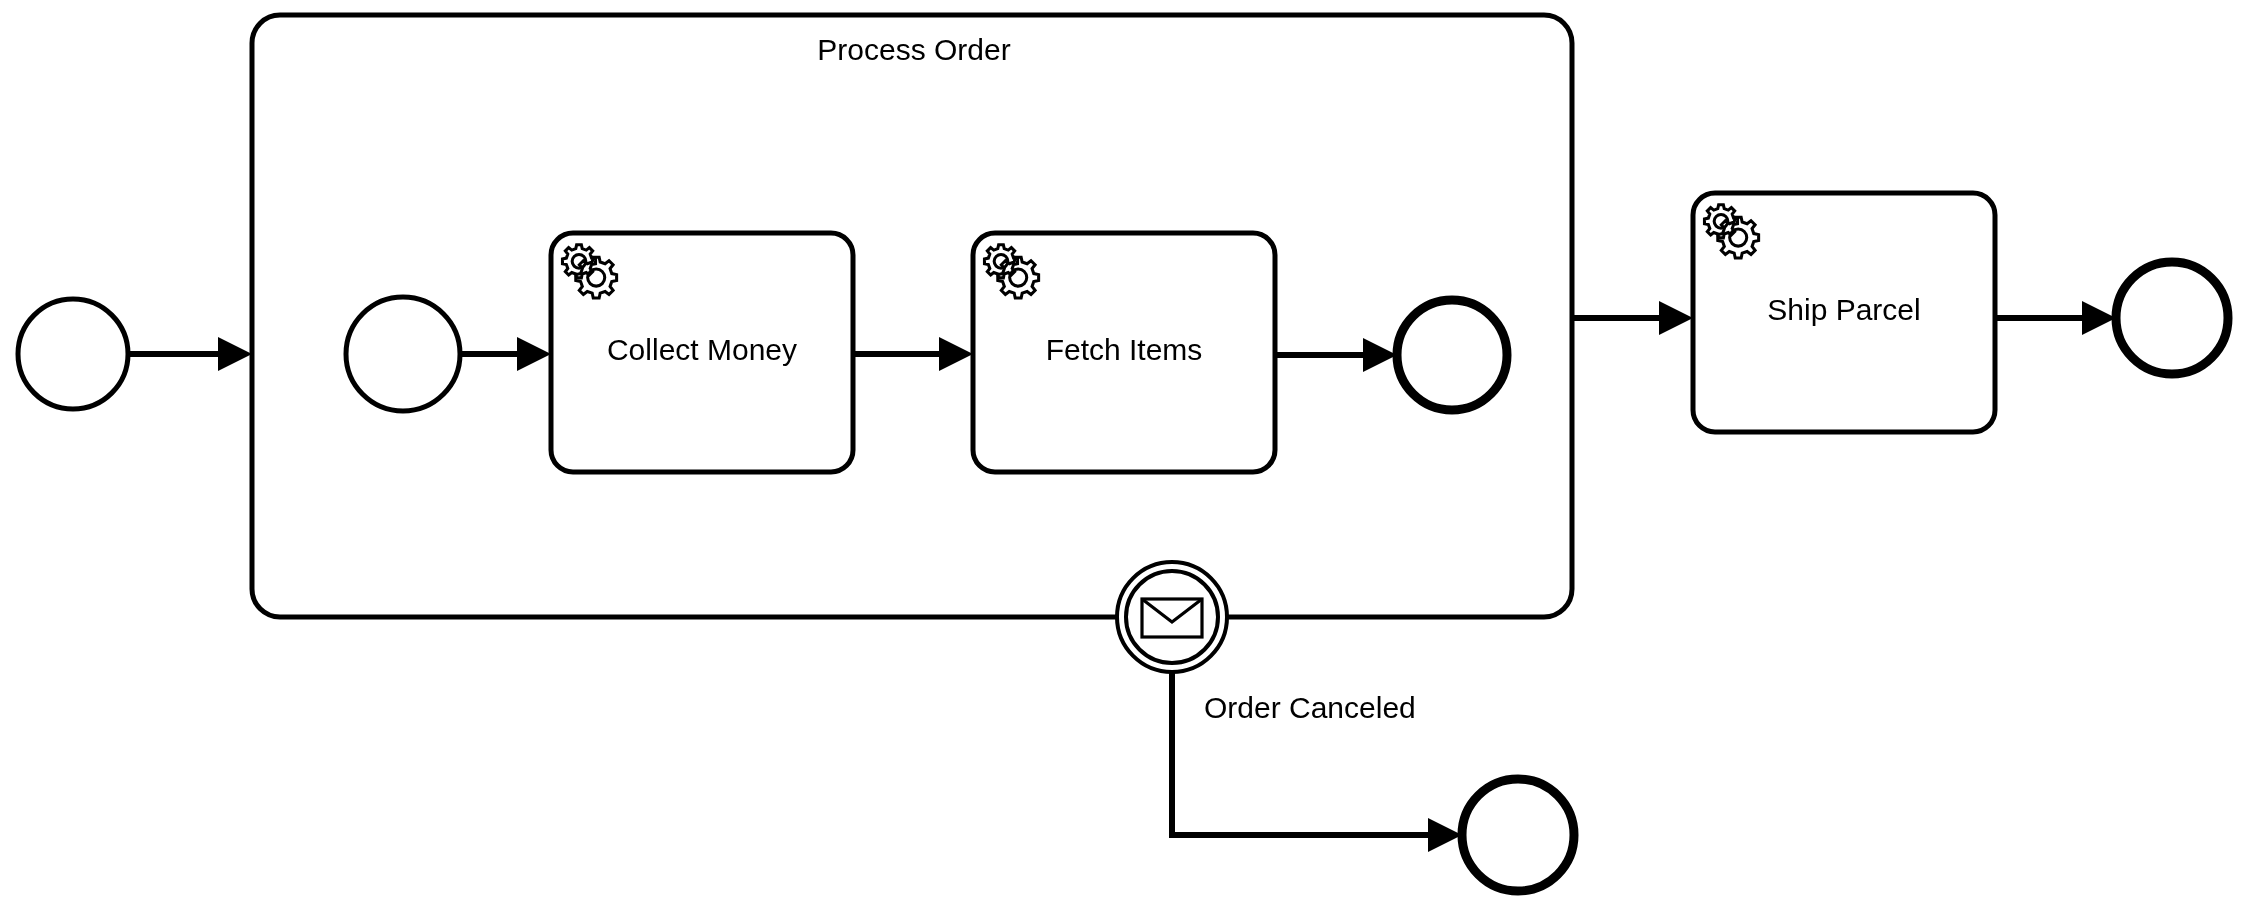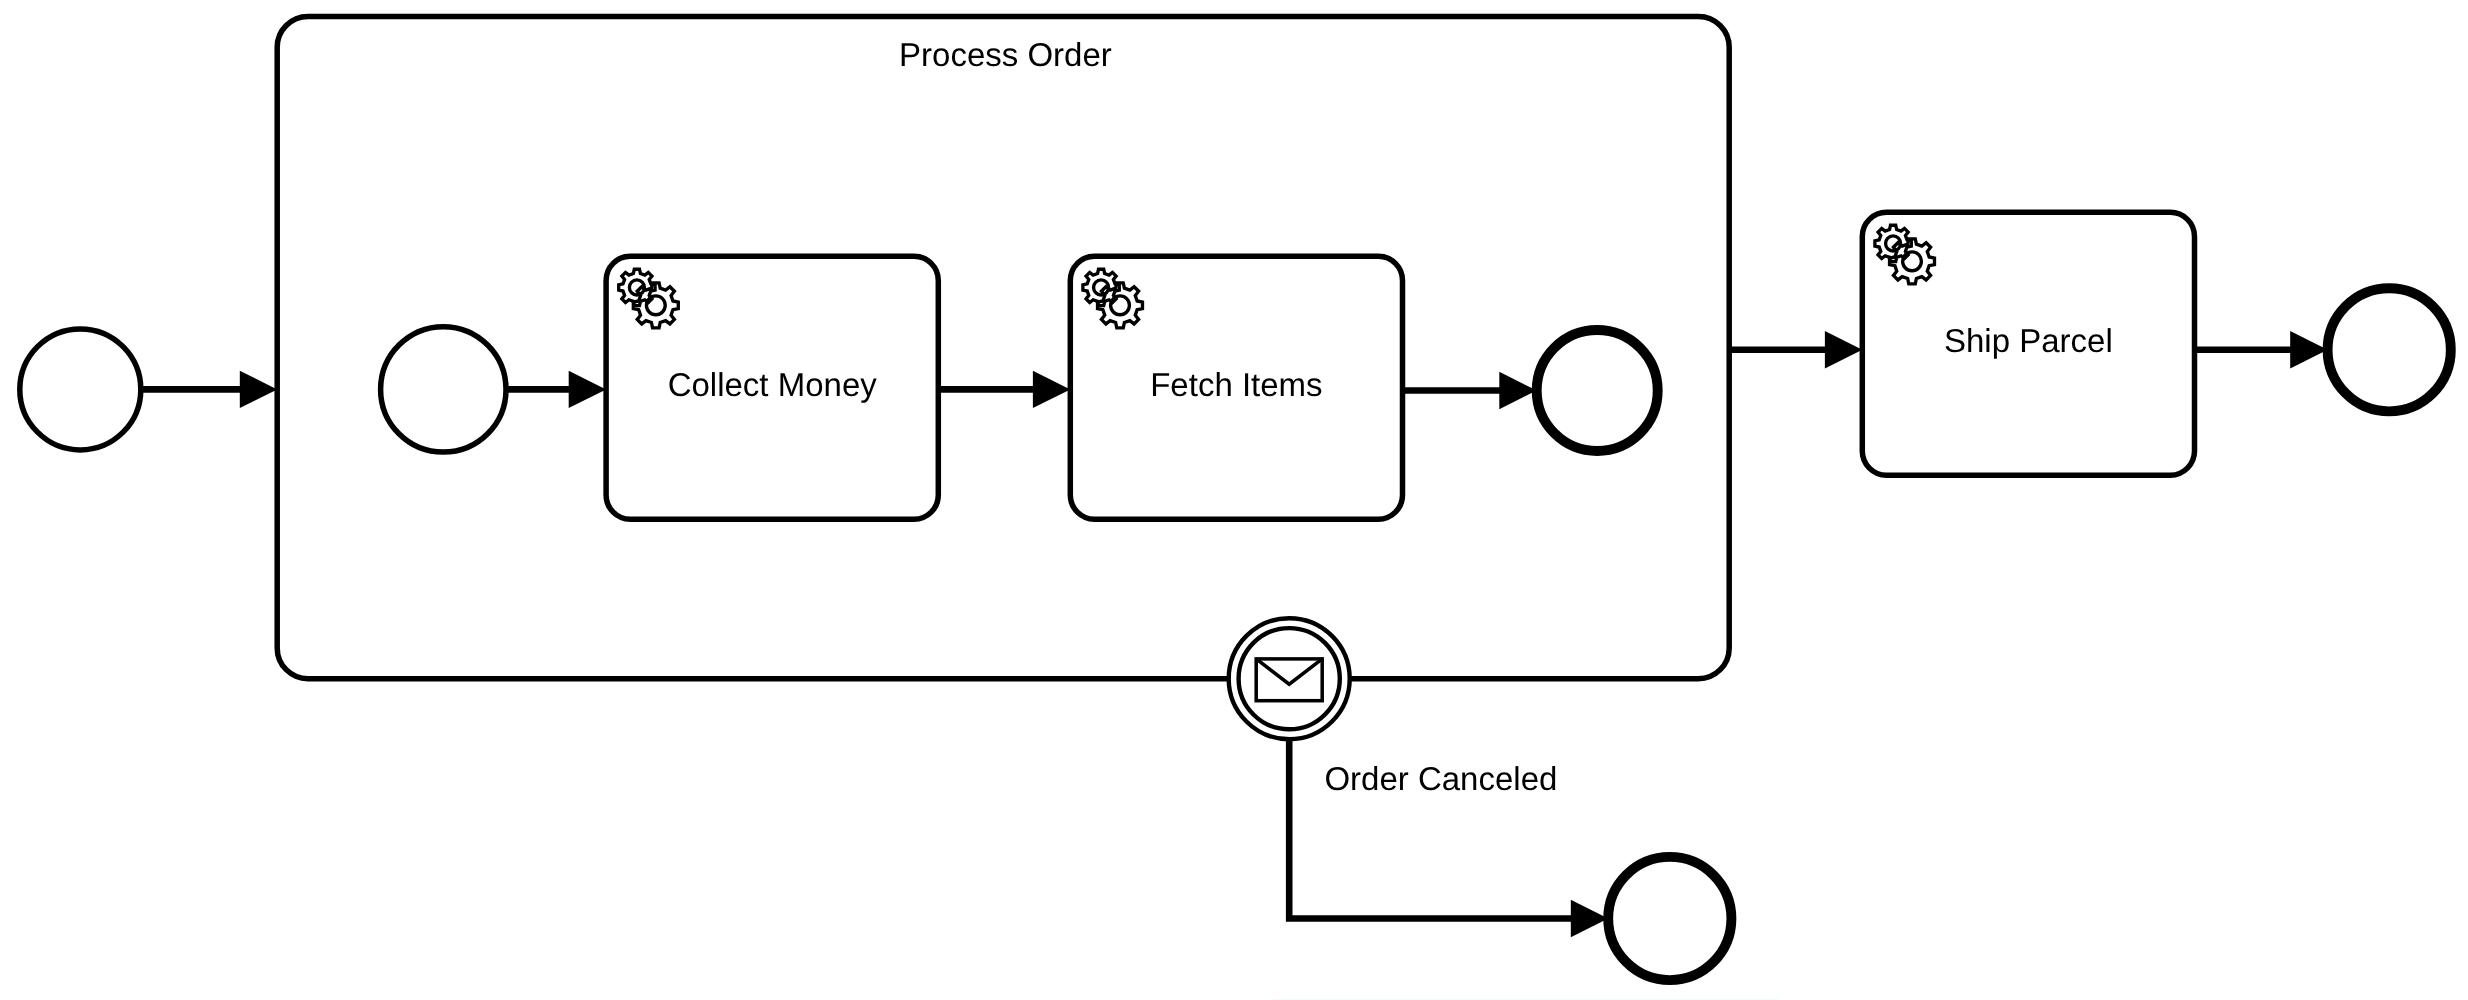--- a/index.html
+++ b/index.html
@@ -11,21 +11,21 @@
   body {
     font-family: "Liberation Sans", sans-serif;
     width: 2244px;
     height: 909px;
     overflow: hidden;
   }
   #diagram-root {
     position: relative;
     width: 1798px;
     height: 909px;
-    background: #5eead4;
+    background: #a16207;
   }
   svg.bpmn-canvas {
     display: block;
     width: 2244px;
     height: 909px;
     background: #ffffff;
   }
   .shape-fill { fill: #ffffff; }
   .stroke-thin   { stroke: #000000; fill: none; stroke-width: 5; }
   .stroke-event  { stroke: #000000; fill: #ffffff; stroke-width: 5; }

